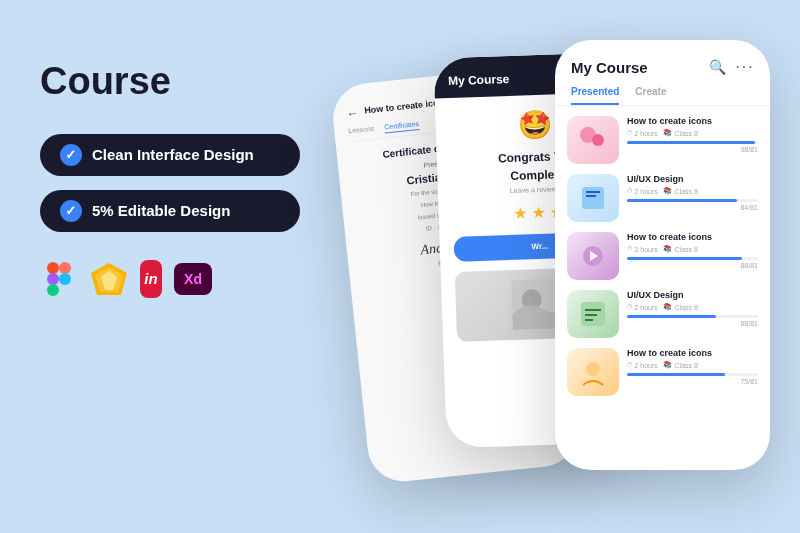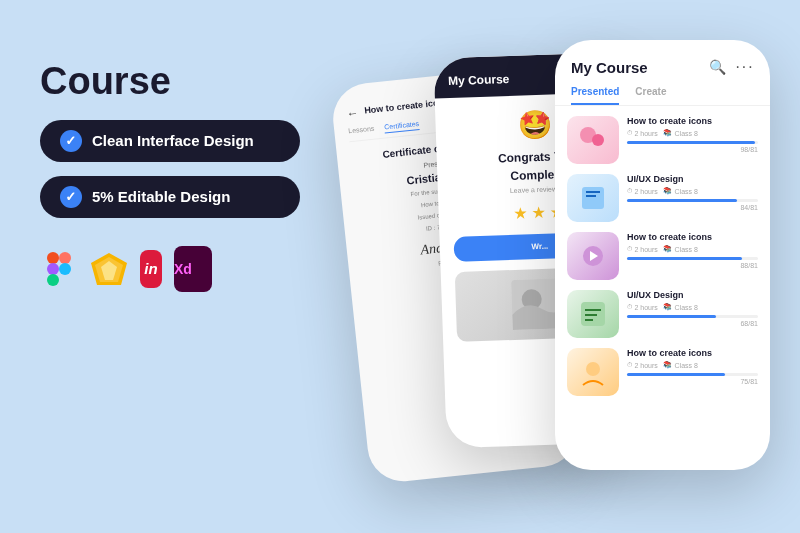--- a/index.html
+++ b/index.html
@@ -18,21 +18,21 @@
       left: 40px;
       top: 60px;
       width: 300px;
     }
 
     .app-title {
       font-size: 38px;
       font-weight: 800;
       color: #1a1a2e;
       line-height: 1.15;
-      margin-bottom: 16px;
+      margin-bottom: 30px;
     }
 
     .feature-badge {
       display: flex;
       align-items: center;
       background: #1a1a2e;
       border-radius: 30px;
       padding: 10px 20px;
       margin-bottom: 14px;
       width: 260px;
@@ -438,21 +438,21 @@
         <polygon points="18,0 36,10 30,32 6,32 0,10" fill="#f7b500"></polygon>
         <polygon points="18,4 32,12 27,29 9,29 4,12" fill="#fac433"></polygon>
         <polygon points="18,8 26,14 22,27 14,27 10,14" fill="#fce285"></polygon>
       </svg>
     </div>
 
     <div class="tool-icon invision-icon" style="width:22px;height:38px;border-radius:8px;background:#dc1a3c;display:flex;align-items:center;justify-content:center;">
       <span style="color:white;font-size:15px;font-weight:800;font-style:italic;">in</span>
     </div>
 
-    <div class="tool-icon xd-icon" style="width:38px;height:46px;border-radius:8px;background:#470137;display:flex;align-items:center;justify-content:flex-start;">
+    <div class="tool-icon xd-icon" style="width:38px;height:32px;border-radius:8px;background:#470137;display:flex;align-items:center;justify-content:center;">
       <span style="color:#ff61f6;font-size:14px;font-weight:800;">Xd</span>
     </div>
   </div>
 </div>
 
 <div class="phones-container">
 
   <div class="phone phone-back">
     <div class="phone-back-inner">
       <div class="phone-back-nav">

